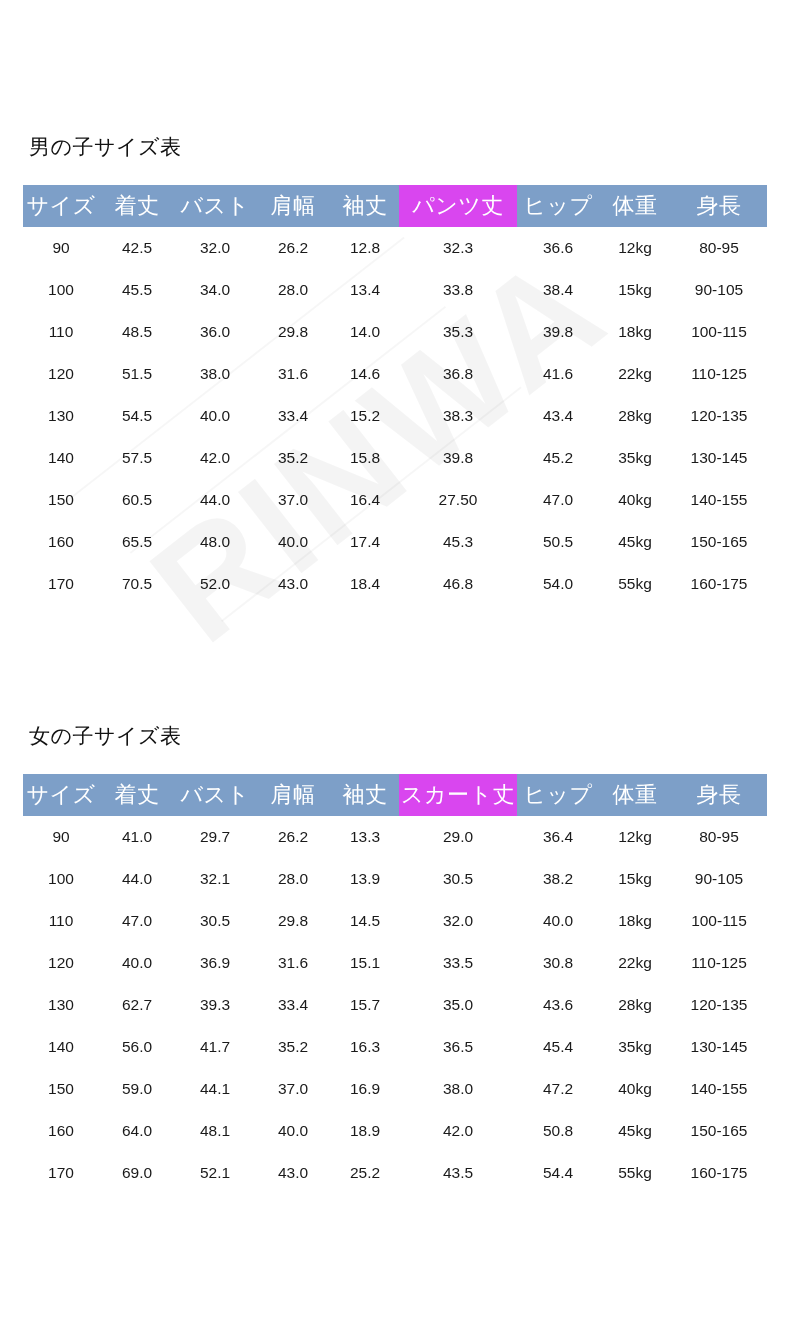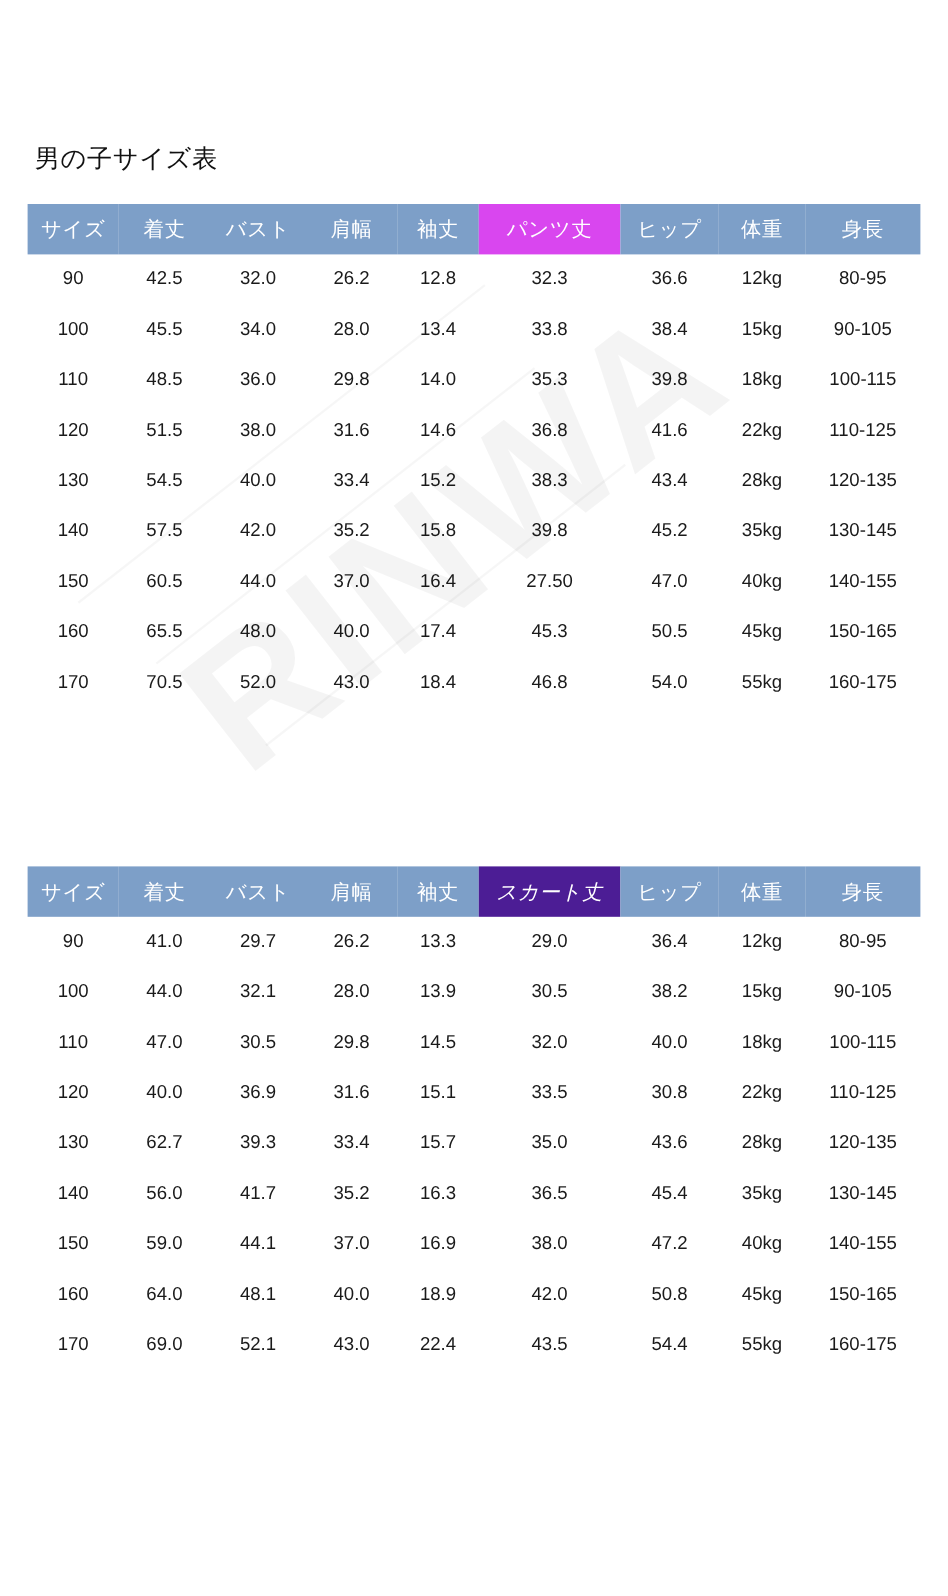--- a/index.html
+++ b/index.html
@@ -62,21 +62,21 @@
     width: 430px;
   }
 
   
   .section {
     position: absolute;
     left: 0;
     width: 790px;
     z-index: 2;
   }
-  .section-boys { top: 118px; }
+  .section-boys { top: 133px; }
   .section-girls { top: 722px; }
 
   .section-title {
     font-size: 21px;
     color: #111111;
     padding-left: 29px;
     margin-bottom: 24px;
     letter-spacing: 0.5px;
   }
 
@@ -84,21 +84,21 @@
     border-collapse: collapse;
     margin-left: 23px;
     width: 744px;
     table-layout: fixed;
   }
 
   table.size-table thead th {
     background: #7d9fc8;
     color: #ffffff;
     font-weight: normal;
-    font-size: 17px;
+    font-size: 22px;
     height: 40px;
     text-align: center;
     vertical-align: middle;
     letter-spacing: 0.5px;
   }
 
   table.size-table tbody td {
     height: 40px;
     text-align: center;
     vertical-align: middle;
@@ -257,40 +257,41 @@
           <td>46.8</td>
           <td>54.0</td>
           <td>55kg</td>
           <td>160-175</td>
         </tr>
       </tbody>
     </table>
   </div>
 
   <div class="section section-girls">
+    <div class="section-title">女の子サイズ表</div>
     <table class="size-table">
       <colgroup>
         <col class="c0">
           <col class="c1">
           <col class="c2">
           <col class="c3">
           <col class="c4">
         <col class="c5">
           <col class="c6">
           <col class="c7">
           <col class="c8">
       </colgroup>
       <thead>
         <tr>
           <th style="background: rgb(125, 159, 200);">サイズ</th>
           <th style="background: rgb(125, 159, 200);">着丈</th>
           <th style="background: rgb(125, 159, 200);">バスト</th>
           <th style="background: rgb(125, 159, 200);">肩幅</th>
           <th style="background: rgb(125, 159, 200);">袖丈</th>
-          <th style="background: #4c1d95; font-style: italic;">スカート丈</th>
+          <th style="background: #d946ef;">スカート丈</th>
           <th style="background: rgb(125, 159, 200);">ヒップ</th>
           <th style="background: rgb(125, 159, 200);">体重</th>
           <th style="background: rgb(125, 159, 200);">身長</th>
         </tr>
       </thead>
       <tbody>
         <tr>
           <td>90</td>
           <td>41.0</td>
           <td>29.7</td>
@@ -376,21 +377,21 @@
           <td>42.0</td>
           <td>50.8</td>
           <td>45kg</td>
           <td>150-165</td>
         </tr>
         <tr>
           <td>170</td>
           <td>69.0</td>
           <td>52.1</td>
           <td>43.0</td>
-          <td>22.4</td>
+          <td>25.2</td>
           <td>43.5</td>
           <td>54.4</td>
           <td>55kg</td>
           <td>160-175</td>
         </tr>
       </tbody>
     </table>
   </div>
 
 </div>

